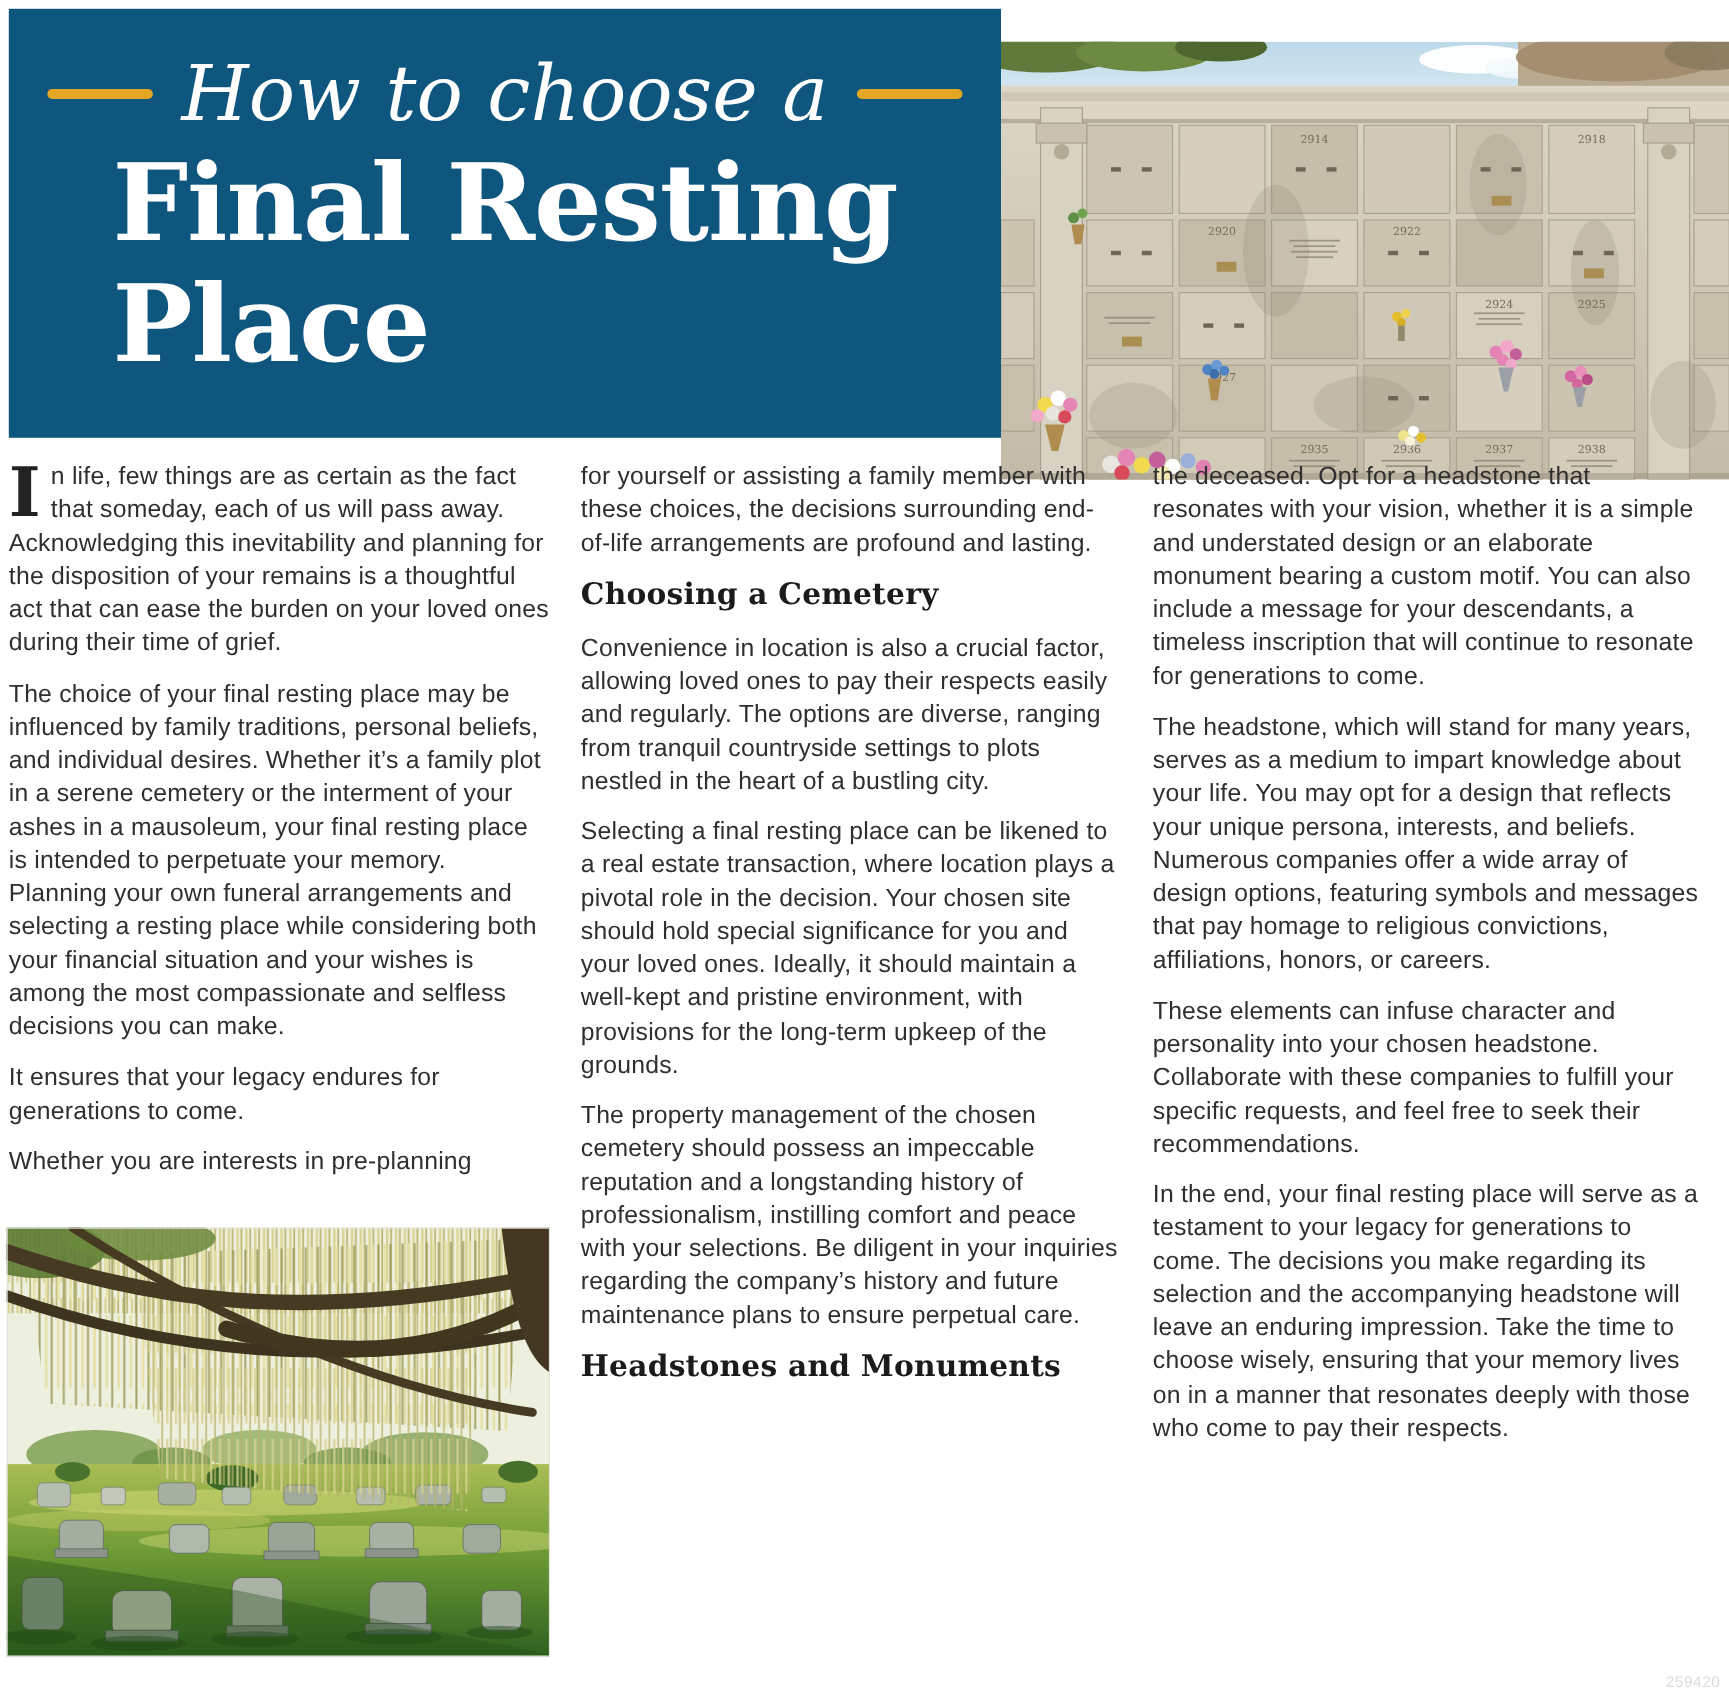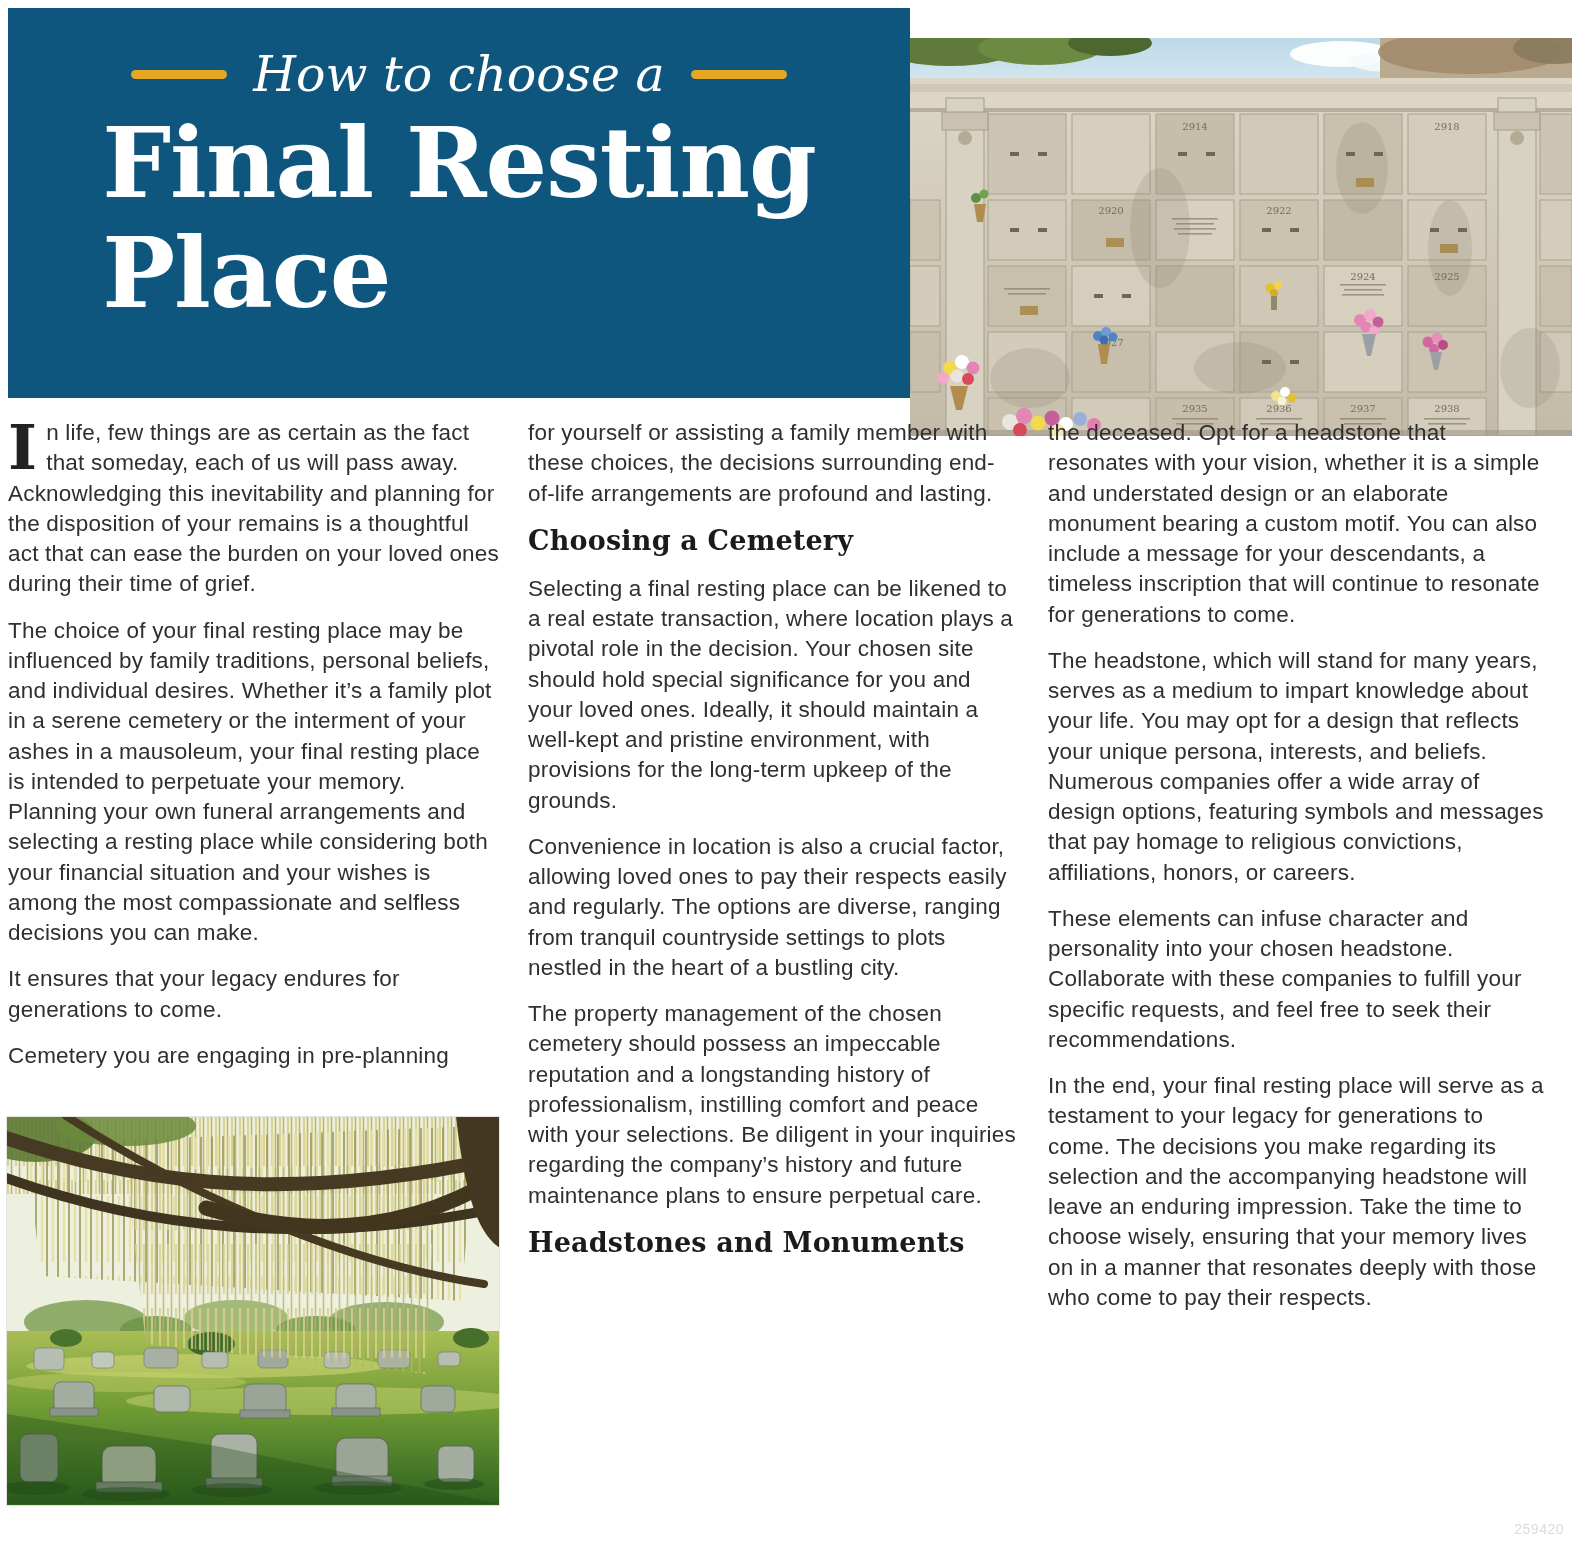--- a/index.html
+++ b/index.html
@@ -4,21 +4,21 @@
 <style>
   html,body{margin:0;padding:0;background:#ffffff;}
   body{width:1572px;height:1549px;position:relative;font-family:"Liberation Sans",sans-serif;overflow:hidden;}
   .page{position:absolute;inset:0;background:#ffffff;}
 
   
   .title-box{position:absolute;left:8px;top:8px;width:902px;height:390px;background:#0f567e;
     display:flex;flex-direction:column;align-items:center;}
   .kicker-row{display:flex;align-items:center;gap:26px;margin-top:42px;}
   .dash{width:96px;height:9px;border-radius:5px;background:#e3a723;flex:none;}
-  .kicker{font-family:"DejaVu Serif","Liberation Serif",serif;font-style:italic;font-size:49px;
+  .kicker{font-family:"DejaVu Serif","Liberation Serif",serif;font-style:italic;font-size:70px;
     color:#ffffff;white-space:nowrap;line-height:1;text-align:center;}
   .big-title{font-family:"DejaVu Serif","Liberation Serif",serif;font-weight:700;font-size:97px;
     color:#ffffff;text-align:left;line-height:1.13;margin-top:10px;letter-spacing:-1px;}
 
   .photo1{position:absolute;left:910px;top:0;width:662px;height:398px;margin-top:38px;}
   .photo2{position:absolute;left:6px;top:1116px;width:494px;height:390px;}
   .photo1 svg,.photo2 svg{display:block;}
 
   
   .col{position:absolute;top:418px;}
@@ -257,28 +257,28 @@
           <circle cx="148" cy="393" r="7" fill="#f2e6b0"></circle>
         </g>
       </g>
     </svg>
   </div>
 
   <div class="col col1">
     <p><span class="drop-cap">I</span><span>n life, few things are as certain as the fact that someday, each of us will pass away. Acknowledging this inevitability and planning for the disposition of your remains is a thoughtful act that can ease the burden on your loved ones during their time of grief.</span></p>
     <p>The choice of your final resting place may be influenced by family traditions, personal beliefs, and individual desires. Whether it’s a family plot in a serene cemetery or the interment of your ashes in a mausoleum, your final resting place is intended to perpetuate your memory. Planning your own funeral arrangements and selecting a resting place while considering both your financial situation and your wishes is among the most compassionate and selfless decisions you can make.</p>
     <p>It ensures that your legacy endures for generations to come.</p>
-    <p>Cemetery you are engaging in pre-planning</p>
+    <p>Whether you are interests in pre-planning</p>
   </div>
 
   <div class="col col2">
     <p>for yourself or assisting a family member with these choices, the decisions surrounding end-of-life arrangements are profound and lasting.</p>
     <h3 class="section">Choosing a Cemetery</h3>
+    <p>Convenience in location is also a crucial factor, allowing loved ones to pay their respects easily and regularly. The options are diverse, ranging from tranquil countryside settings to plots nestled in the heart of a bustling city.</p>
     <p>Selecting a final resting place can be likened to a real estate transaction, where location plays a pivotal role in the decision. Your chosen site should hold special significance for you and your loved ones. Ideally, it should maintain a well-kept and pristine environment, with provisions for the long-term upkeep of the grounds.</p>
-    <p>Convenience in location is also a crucial factor, allowing loved ones to pay their respects easily and regularly. The options are diverse, ranging from tranquil countryside settings to plots nestled in the heart of a bustling city.</p>
     <p>The property management of the chosen cemetery should possess an impeccable reputation and a longstanding history of professionalism, instilling comfort and peace with your selections. Be diligent in your inquiries regarding the company’s history and future maintenance plans to ensure perpetual care.</p>
     <h3 class="section">Headstones and Monuments</h3>
   </div>
 
   <div class="col col3">
     <p>the deceased. Opt for a headstone that resonates with your vision, whether it is a simple and understated design or an elaborate monument bearing a custom motif. You can also include a message for your descendants, a timeless inscription that will continue to resonate for generations to come.</p>
     <p>The headstone, which will stand for many years, serves as a medium to impart knowledge about your life. You may opt for a design that reflects your unique persona, interests, and beliefs. Numerous companies offer a wide array of design options, featuring symbols and messages that pay homage to religious convictions, affiliations, honors, or careers.</p>
     <p>These elements can infuse character and personality into your chosen headstone. Collaborate with these companies to fulfill your specific requests, and feel free to seek their recommendations.</p>
     <p>In the end, your final resting place will serve as a testament to your legacy for generations to come. The decisions you make regarding its selection and the accompanying headstone will leave an enduring impression. Take the time to choose wisely, ensuring that your memory lives on in a manner that resonates deeply with those who come to pay their respects.</p>
   </div>

